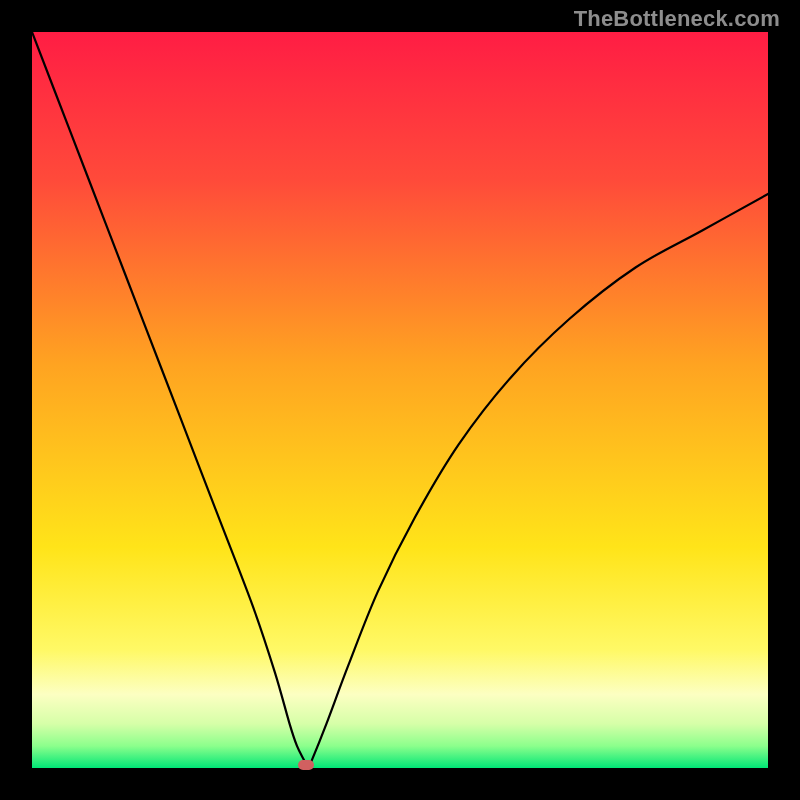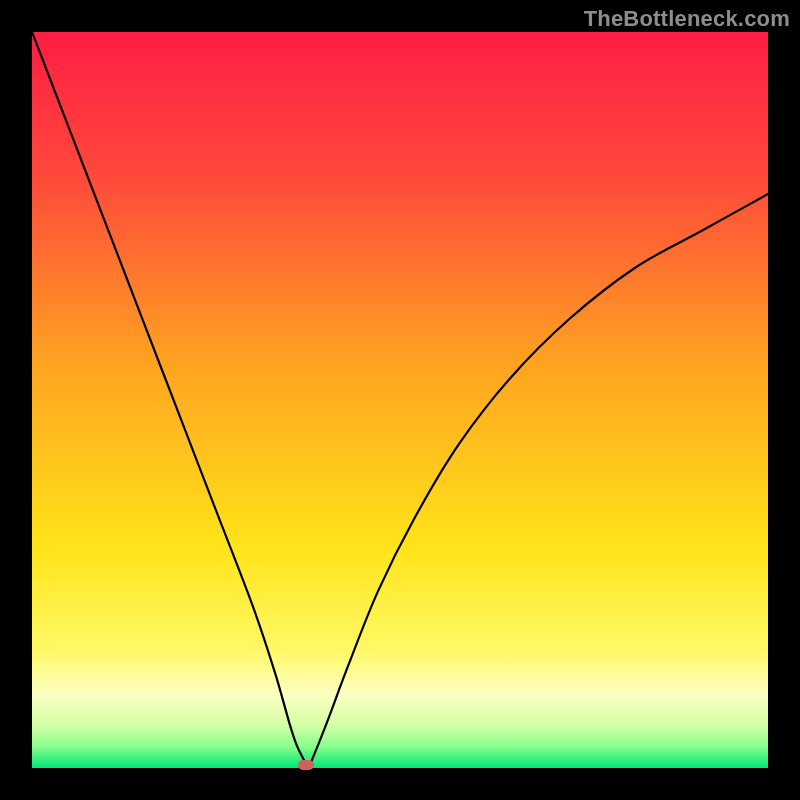--- a/index.html
+++ b/index.html
@@ -22,21 +22,21 @@
   .gradient {
     position: absolute;
     left: 0;
     top: 0;
     width: 736px;
     height: 736px;
   }
   .watermark {
     position: absolute;
     top: 6px;
-    right: 10px;
+    right: 20px;
     color: #8d8d8d;
     font-size: 22px;
     font-weight: 600;
     letter-spacing: 0.2px;
     margin-left: 40px;
   }
   svg.curve {
     position: absolute;
     left: 0;
     top: 0;

